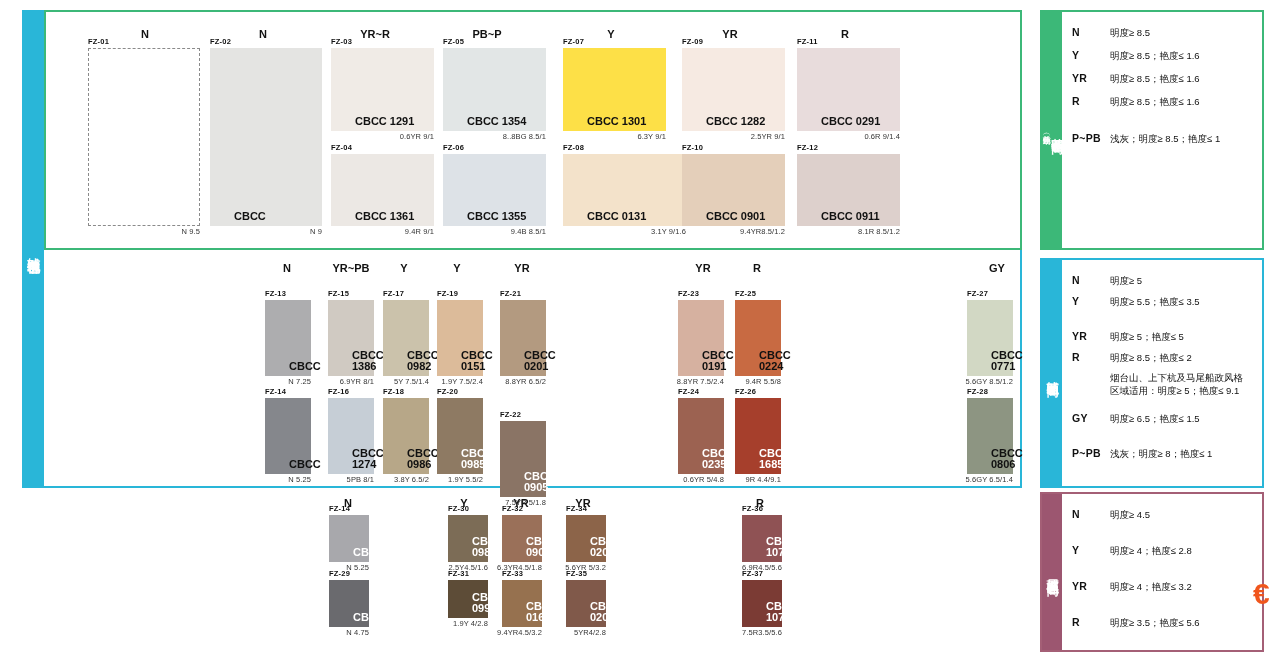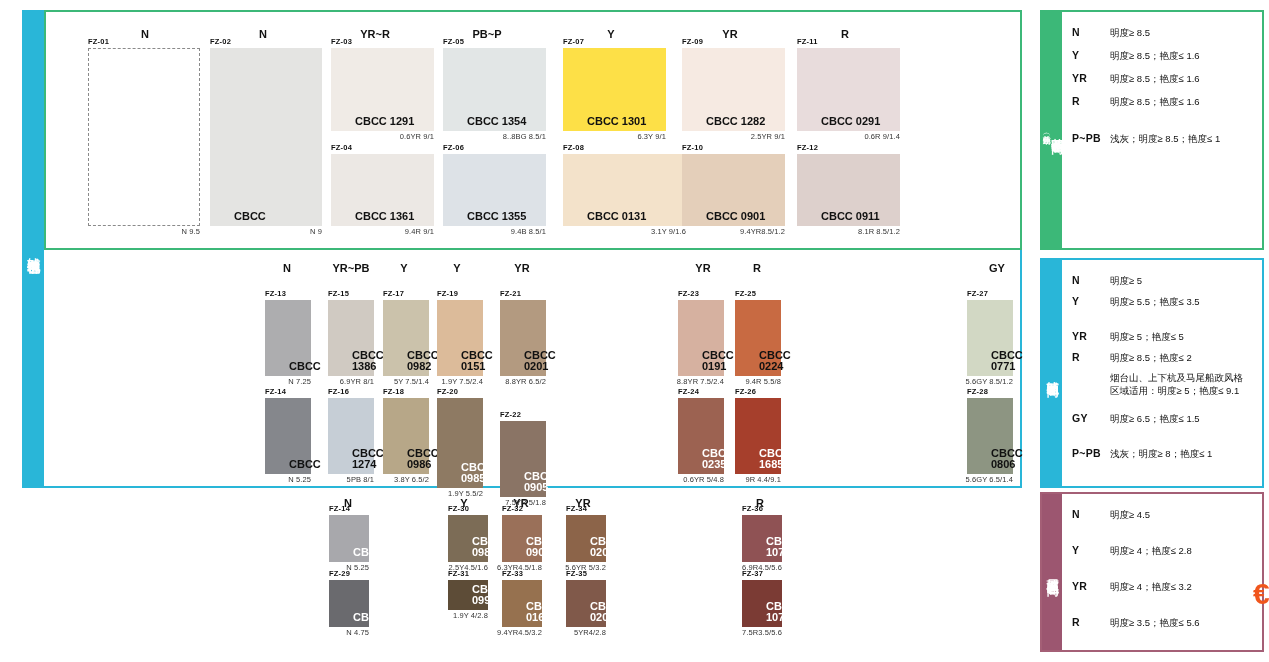--- a/index.html
+++ b/index.html
@@ -272,21 +272,21 @@
         <div class="sw-munsell">3.8Y 6.5/2</div>
       </div>
       <div class="swatch" style="left: 437px; top: 300px; width: 46px; height: 76px;">
         <div class="sw-code">FZ-19</div>
         <div class="sw-box" style="background: rgb(220, 187, 154);">
           <div class="sw-name">CBCC
 0151</div>
         </div>
         <div class="sw-munsell">1.9Y 7.5/2.4</div>
       </div>
-      <div class="swatch" style="left: 437px; top: 398px; width: 46px; height: 90px;">
+      <div class="swatch" style="left: 437px; top: 398px; width: 46px; height: 76px;">
         <div class="sw-code">FZ-20</div>
         <div class="sw-box" style="background: rgb(142, 122, 99);">
           <div class="sw-name light">CBCC
 0985</div>
         </div>
         <div class="sw-munsell">1.9Y 5.5/2</div>
       </div>
       <div class="swatch" style="left: 500px; top: 300px; width: 46px; height: 76px;">
         <div class="sw-code">FZ-21</div>
         <div class="sw-box" style="background: rgb(179, 154, 128);">
@@ -366,21 +366,21 @@
         <div class="sw-munsell">N 4.75</div>
       </div>
       <div class="swatch" style="left: 448px; top: 515px; width: 40px; height: 47px;">
         <div class="sw-code">FZ-30</div>
         <div class="sw-box" style="background: rgb(124, 108, 86);">
           <div class="sw-name light">CBCC
 0984</div>
         </div>
         <div class="sw-munsell">2.5Y4.5/1.6</div>
       </div>
-      <div class="swatch" style="left: 448px; top: 580px; width: 40px; height: 30px;">
+      <div class="swatch" style="left: 448px; top: 580px; width: 40px; height: 38px;">
         <div class="sw-code">FZ-31</div>
         <div class="sw-box" style="background: rgb(93, 76, 55);">
           <div class="sw-name light">CBCC
 0995</div>
         </div>
         <div class="sw-munsell">1.9Y 4/2.8</div>
       </div>
       <div class="swatch" style="left: 502px; top: 515px; width: 40px; height: 47px;">
         <div class="sw-code">FZ-32</div>
         <div class="sw-box" style="background: rgb(154, 112, 89);">

